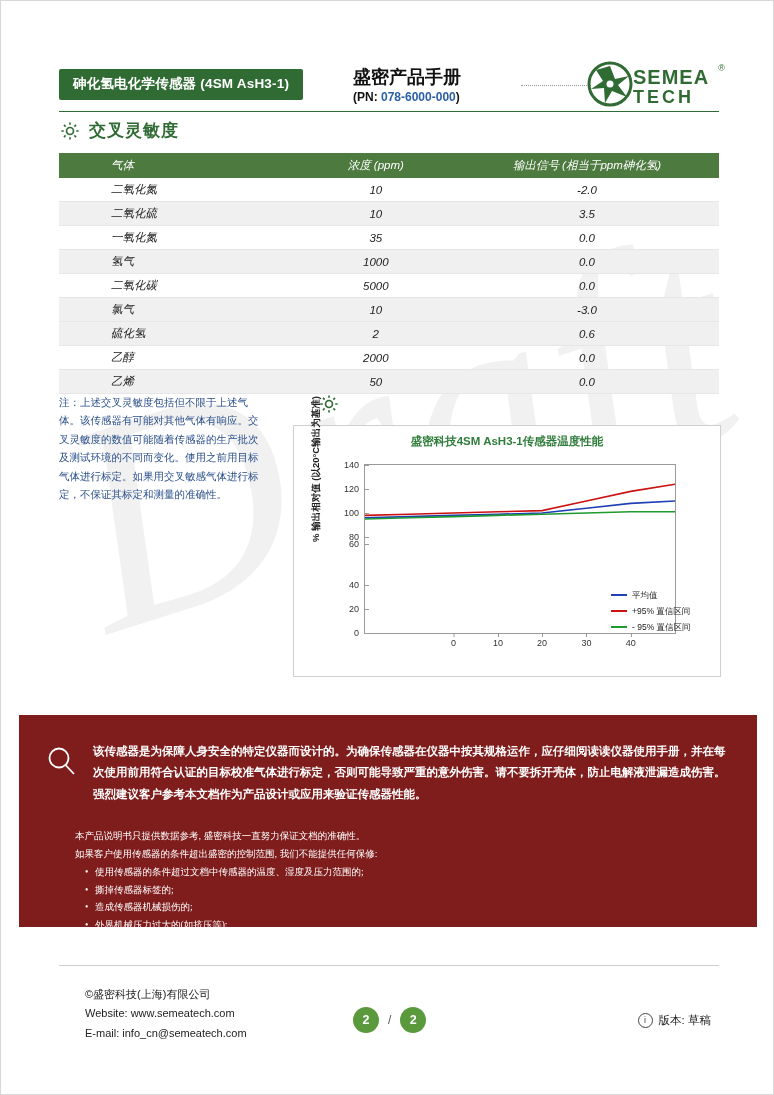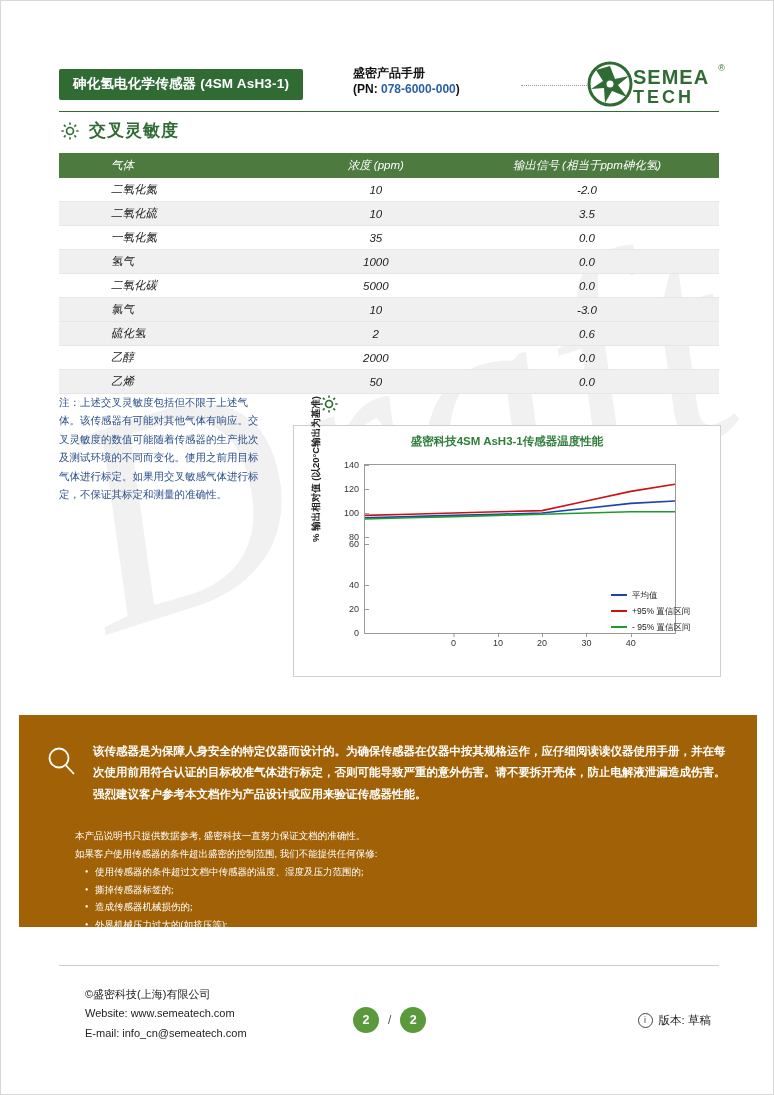--- a/index.html
+++ b/index.html
@@ -70,21 +70,21 @@
     border-radius: 2px;
     letter-spacing: 0.2px;
   }
   .header-center {
     position: absolute;
     left: 352px; top: 12px;
     text-align: left;
     line-height: 1.35;
   }
   .header-center .h-main {
-    font-size: 12px;
+    font-size: 18px;
     font-weight: bold;
     color: #111;
   }
   .header-center .h-pn {
     font-size: 12px;
     font-weight: bold;
     color: #111;
   }
   .header-center .h-pn .pn-val { color: #2a5fa8; }
   .dotline {
@@ -258,21 +258,21 @@
     line-height: 1.9;
   }
   .legend .row { display: flex; align-items: center; gap: 5px; white-space: nowrap;}
   .legend .swatch { width: 16px; height: 2px; display: inline-block; }
 
   
   .green-block {
     position: absolute;
     left: 18px; top: 714px;
     width: 738px; height: 212px;
-    background: #a16207;
+    background: #7f1d1d;
     color: #fff;
   }
   .mag-icon { position: absolute; left: 26px; top: 30px; }
   .gb-main {
     position: absolute;
     left: 74px; top: 26px;
     width: 636px;
     font-size: 11.5px;
     line-height: 1.85;
     font-weight: bold;

